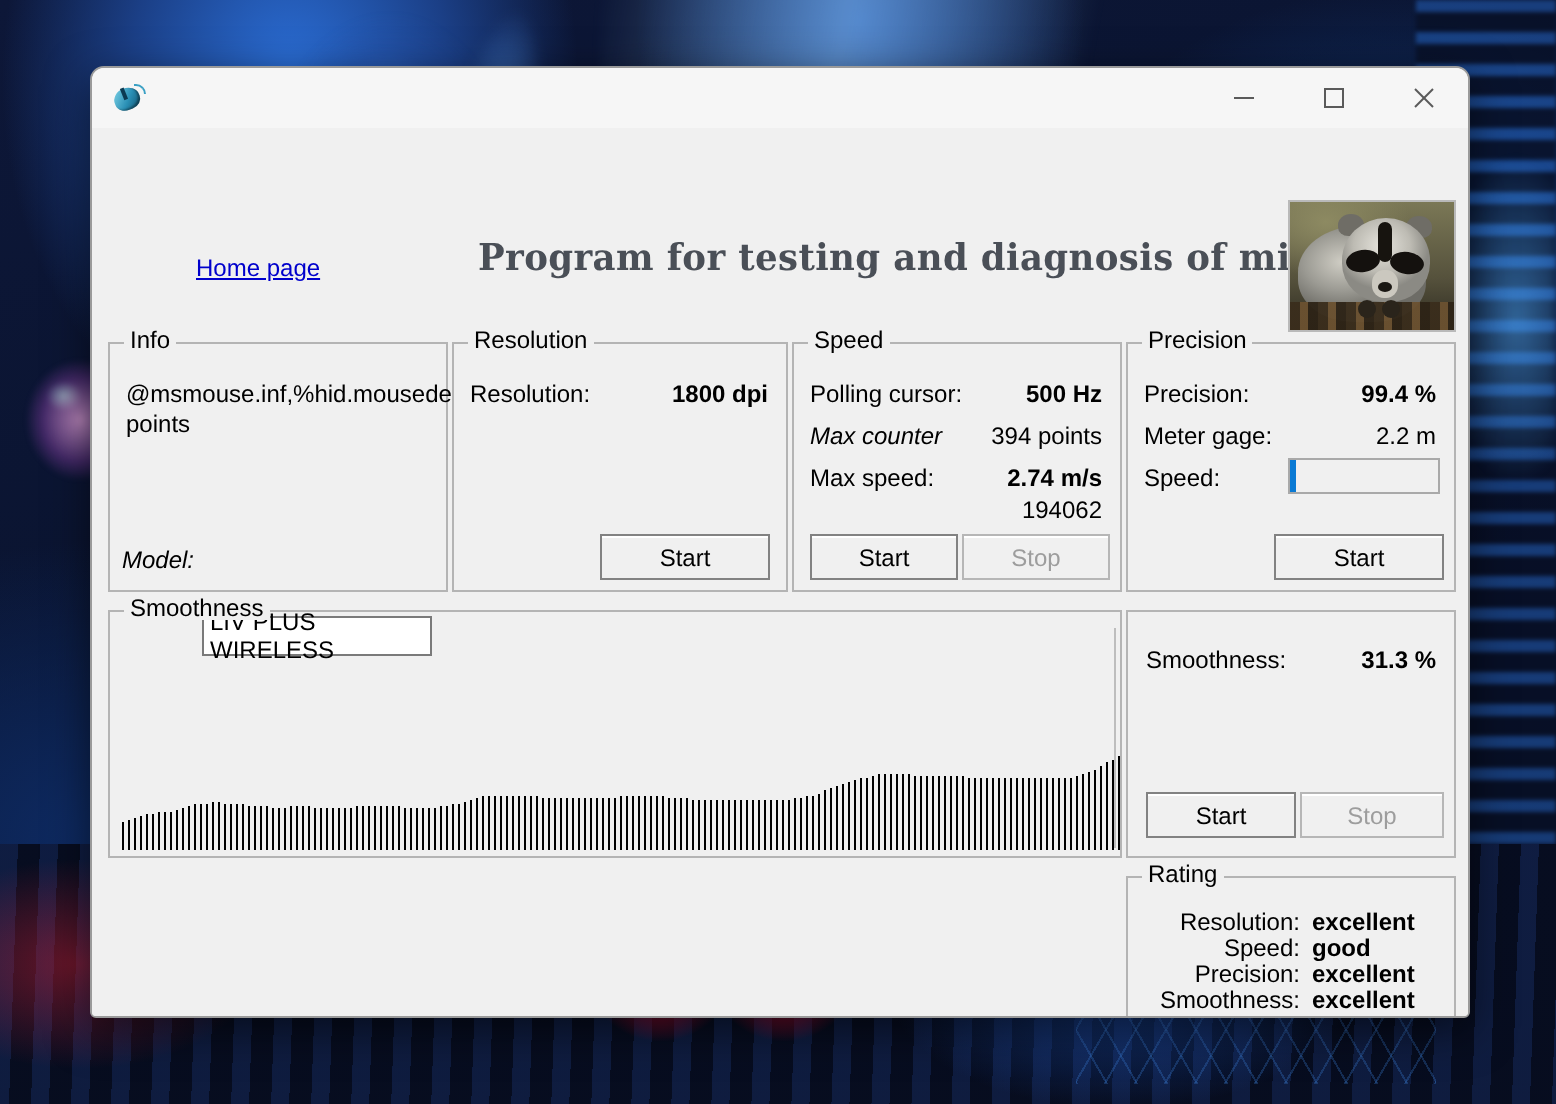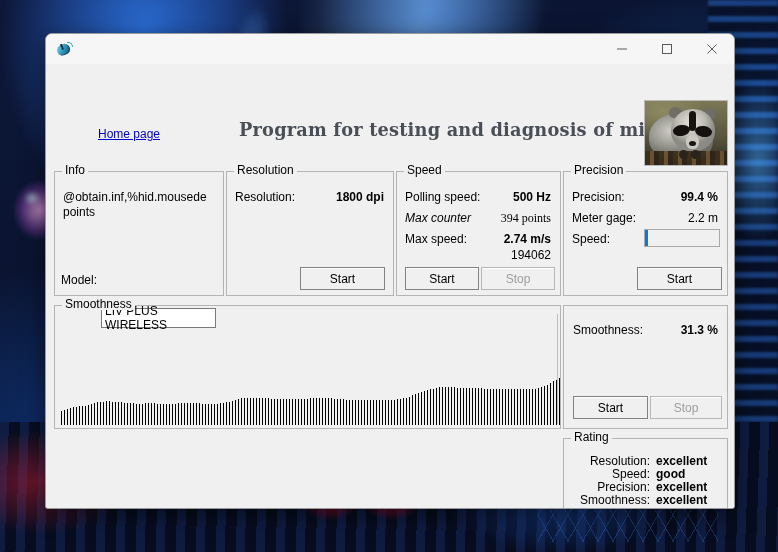--- a/index.html
+++ b/index.html
@@ -312,39 +312,39 @@
         <div class="rc-mask r"></div>
       <div class="rc-snout"></div>
         <div class="rc-nose"></div>
       <div class="rc-ground"></div>
       <div class="rc-paw a"></div>
         <div class="rc-paw b"></div>
     </div>
 
     <div class="group" style="left:8px;top:107px;width:168px;height:123px;">
       <div class="grouplabel">Info</div>
-      <div class="row" style="left:8px;top:18px;">@obtain.inf,%hid.mousede</div>
+      <div class="row" style="left:8px;top:18px;">@msmouse.inf,%hid.mousede</div>
       <div class="row" style="left:8px;top:33px;">points</div>
-      <div class="row" style="left:6px;top:101px;">Model:</div>
+      <div class="row" style="left:6px;top:101px;font-style:italic;">Model:</div>
       <div class="tinput" style="left:46px;top:97px;width:115px;height:20px;margin-top:39px;">LIV PLUS WIRELESS</div>
     </div>
 
     <div class="group" style="left:180px;top:107px;width:166px;height:123px;">
       <div class="grouplabel">Resolution</div>
       <div class="row" style="left:8px;top:18px;">Resolution:</div>
       <div class="val b" style="right:9px;top:18px;">1800 dpi</div>
       <div class="btn" style="left:73px;top:95px;width:83px;height:21px;">Start</div>
     </div>
 
     <div class="group" style="left:350px;top:107px;width:163px;height:123px;">
       <div class="grouplabel">Speed</div>
-      <div class="row" style="left:8px;top:18px;">Polling speed:</div>
+      <div class="row" style="left:8px;top:18px;">Polling cursor:</div>
       <div class="val b" style="right:9px;top:18px;margin-left:24px;">500 Hz</div>
       <div class="row" style="left:8px;top:39px;font-style:italic;">Max counter</div>
-      <div class="val" style="right:9px;top:39px;font-family:Liberation Serif, serif;">394 points</div>
+      <div class="val" style="right:9px;top:39px;">394 points</div>
       <div class="row" style="left:8px;top:60px;">Max  speed:</div>
       <div class="val b" style="right:9px;top:60px;">2.74 m/s</div>
       <div class="val" style="right:9px;top:76px;">194062</div>
       <div class="btn" style="left:8px;top:95px;width:72px;height:21px;">Start</div>
       <div class="btn disabled" style="left:84px;top:95px;width:72px;height:21px;">Stop</div>
     </div>
 
     <div class="group" style="left:517px;top:107px;width:163px;height:123px;">
       <div class="grouplabel">Precision</div>
       <div class="row" style="left:8px;top:18px;">Precision:</div>

